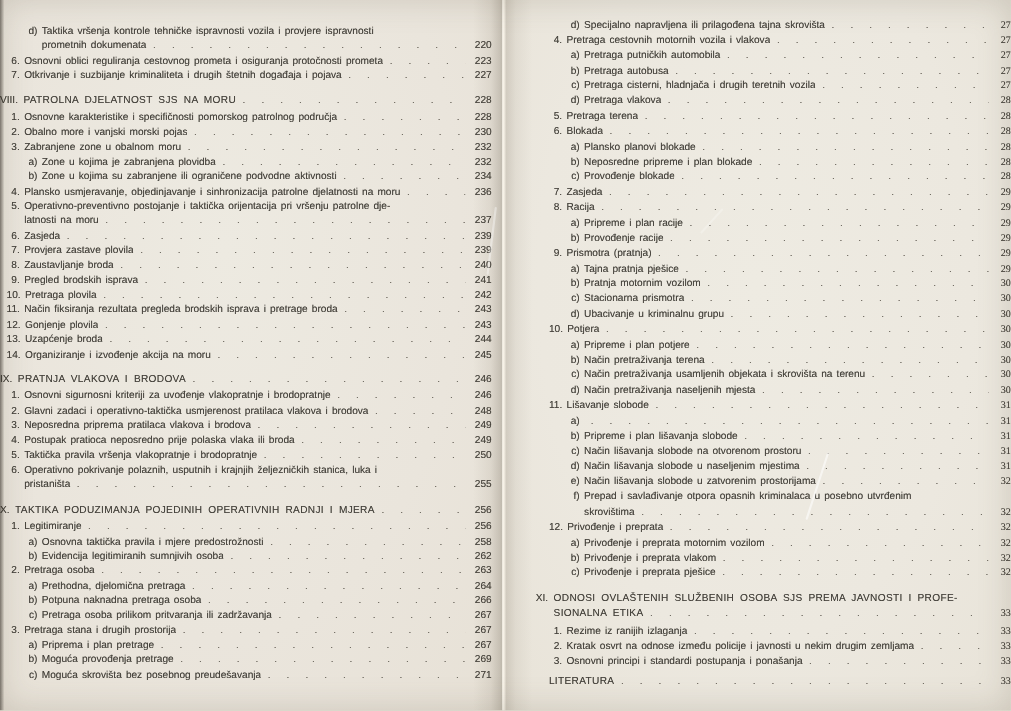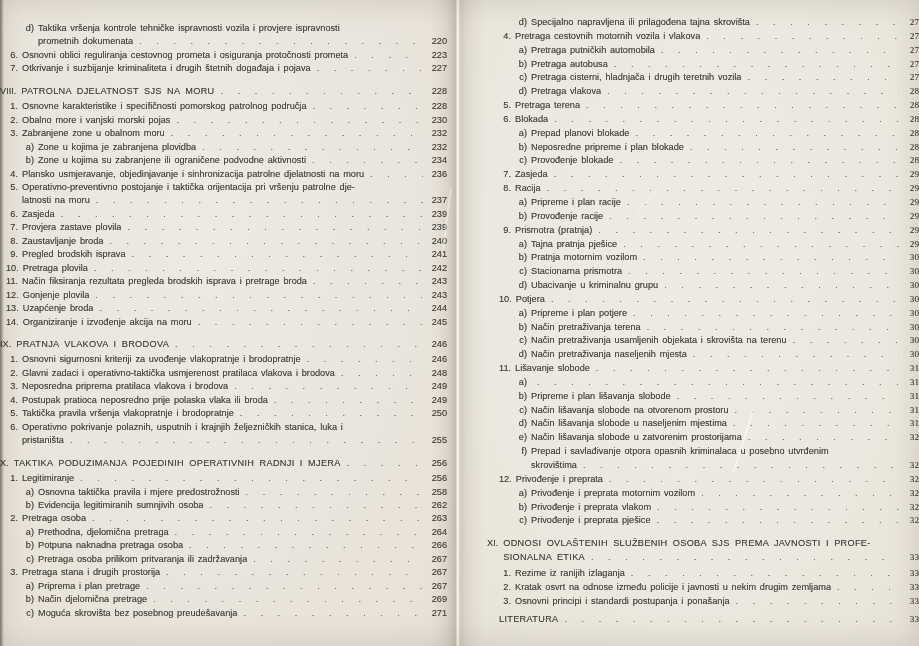--- a/index.html
+++ b/index.html
@@ -449,21 +449,21 @@
               <span class="txt">Priprema i plan pretrage</span>
               <span class="dots">. . . . . . . . . . . . . . . . . . . . . . . . . . . . . . . . . . . . . . . .</span>
               <span class="pg">267</span>
             </span>
           </span>
         </div>
         <div class="row sub">
           <span class="num">b)</span>
           <span class="body">
             <span class="line">
-              <span class="txt">Način djelomična pretrage</span>
+              <span class="txt">Moguća provođenja pretrage</span>
               <span class="dots">. . . . . . . . . . . . . . . . . . . . . . . . . . . . . . . . . . . . . . . .</span>
               <span class="pg">269</span>
             </span>
           </span>
         </div>
         <div class="row sub">
           <span class="num">c)</span>
           <span class="body">
             <span class="line">
               <span class="txt">Moguća skrovišta bez posebnog preudešavanja</span>
@@ -553,21 +553,21 @@
               <span class="txt">Blokada</span>
               <span class="dots">. . . . . . . . . . . . . . . . . . . . . . . . . . . . . . . . . . . . . . . .</span>
               <span class="pg">28</span>
             </span>
           </span>
         </div>
         <div class="row sub">
           <span class="num">a)</span>
           <span class="body">
             <span class="line">
-              <span class="txt">Prepad planovi blokade</span>
+              <span class="txt">Plansko planovi blokade</span>
               <span class="dots">. . . . . . . . . . . . . . . . . . . . . . . . . . . . . . . . . . . . . . . .</span>
               <span class="pg">28</span>
             </span>
           </span>
         </div>
         <div class="row sub">
           <span class="num">b)</span>
           <span class="body">
             <span class="line">
               <span class="txt">Neposredne pripreme i plan blokade</span>

